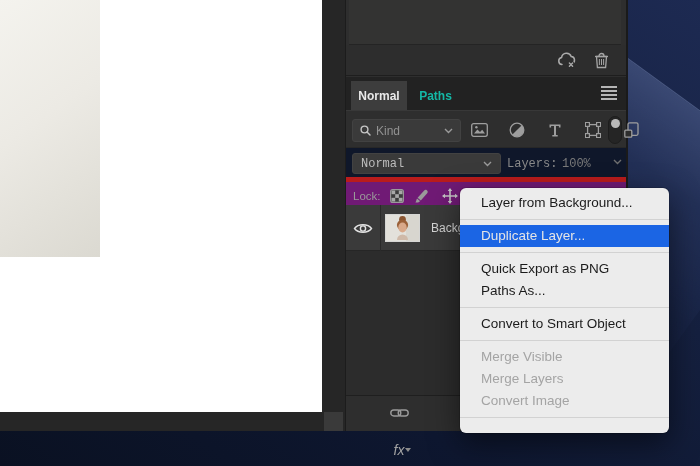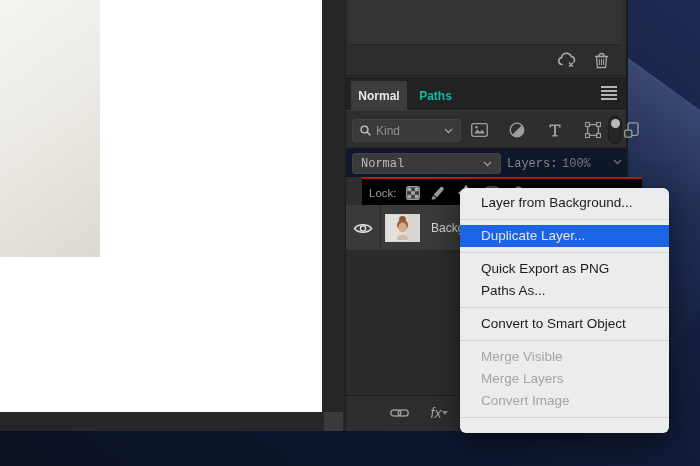--- a/index.html
+++ b/index.html
@@ -42,31 +42,31 @@
   .filter-icons { position:absolute; left:122px; top:0; height:37px; display:flex; align-items:center; gap:16px; }
   .pill { position:absolute; left:262px; top:5px; width:14px; height:28px; border-radius:8px; background:#252525; border:1px solid #1d1d1d; }
   .pill .knob { position:absolute; left:1.5px; top:2px; width:9px; height:9px; border-radius:50%; background:#b9b9b9; }
   .blend-row { position:absolute; left:0; top:147px; width:100%; height:30px; background:#0f172a; border-top:1px solid #272727;font-family:Liberation Mono, monospace; }
   .mode-box { position:absolute; left:6px; top:5px; width:149px; height:21px; background:#3a3a3a; border:1px solid #424242; border-radius:3px;
     display:flex; align-items:center; padding:0 8px; }
   .mode-box .lbl { color:#bdbdbd; font-size:12px; flex:1; }
   .op-label { position:absolute; left:161px; top:9px; font-size:12px; color:#8a8a8a; }
   .op-value { position:absolute; left:216px; top:9px; font-size:12px; color:#7a7a7a; }
   .op-chevron { position:absolute; left:267px; top:11px; }
-  .lock-row { position:absolute; left:16px; top:177px; width:100%; height:28px; background:#000000; border-top:2px solid #b91c1c; }
+  .lock-row { position:absolute; left:0; top:177px; width:100%; height:28px; background:#701a75; border-top:5px solid #b91c1c; }
   .lock-row .lbl { position:absolute; left:7px; top:8px; font-size:11.5px; color:#9a9a9a; }
   .lock-ic { position:absolute; top:6px; width:16px; height:16px; display:flex; align-items:center; justify-content:center; }
   .layers-list { position:absolute; left:0; top:205px; width:100%; height:190px; background:#2c2c2c; }
   .layer-row { position:absolute; left:0; top:0; width:100%; height:46px; background:#3a3a3a; border-bottom:1px solid #262626; }
   .eye-cell { position:absolute; left:0; top:0; width:35px; height:46px; border-right:1px solid #2a2a2a;
     display:flex; align-items:center; justify-content:center; }
   .thumb { position:absolute; left:39px; top:9px; width:35px; height:28px; border:1px solid #d6d6d4; background:#dedcd6; overflow:hidden; }
   .layer-name { position:absolute; left:85px; top:16px; font-size:12px; color:#d4d4d4; white-space:nowrap; }
   .panel-footer { position:absolute; left:0; top:395px; width:100%; height:36px; background:#2e2e2e; border-top:1px solid #1f1f1f; }
-  .pf-icons { position:absolute; left:42px; top:6px; display:flex; gap:15px; align-items:center; }
+  .pf-icons { position:absolute; left:42px; top:6px; display:flex; gap:15px; align-items:center;flex-direction:column; }
   .fx-text { font-size:14px; font-style:italic; color:#a2a2a2; position:relative; }
   .fx-text .dd { position:absolute; right:-7px; bottom:-2px; width:0; height:0;
     border-left:3px solid transparent; border-right:3px solid transparent; border-top:4px solid #8b8b8b; }
   
   .context-menu { position:absolute; left:460px; top:188px; width:209px; padding:4px 0 10px 0;
     background:#ececec; border-radius:6px;
     box-shadow:0 10px 30px rgba(0,0,0,.5), 0 0 0 1px rgba(0,0,0,.14); z-index:50;
     font-size:13.5px; color:#1b1b1b; }
   .menu-item { height:22px; line-height:22px; padding:0 10px 0 21px; white-space:nowrap; overflow:hidden; }
   .menu-item.disabled { color:#a4a4a4; }

